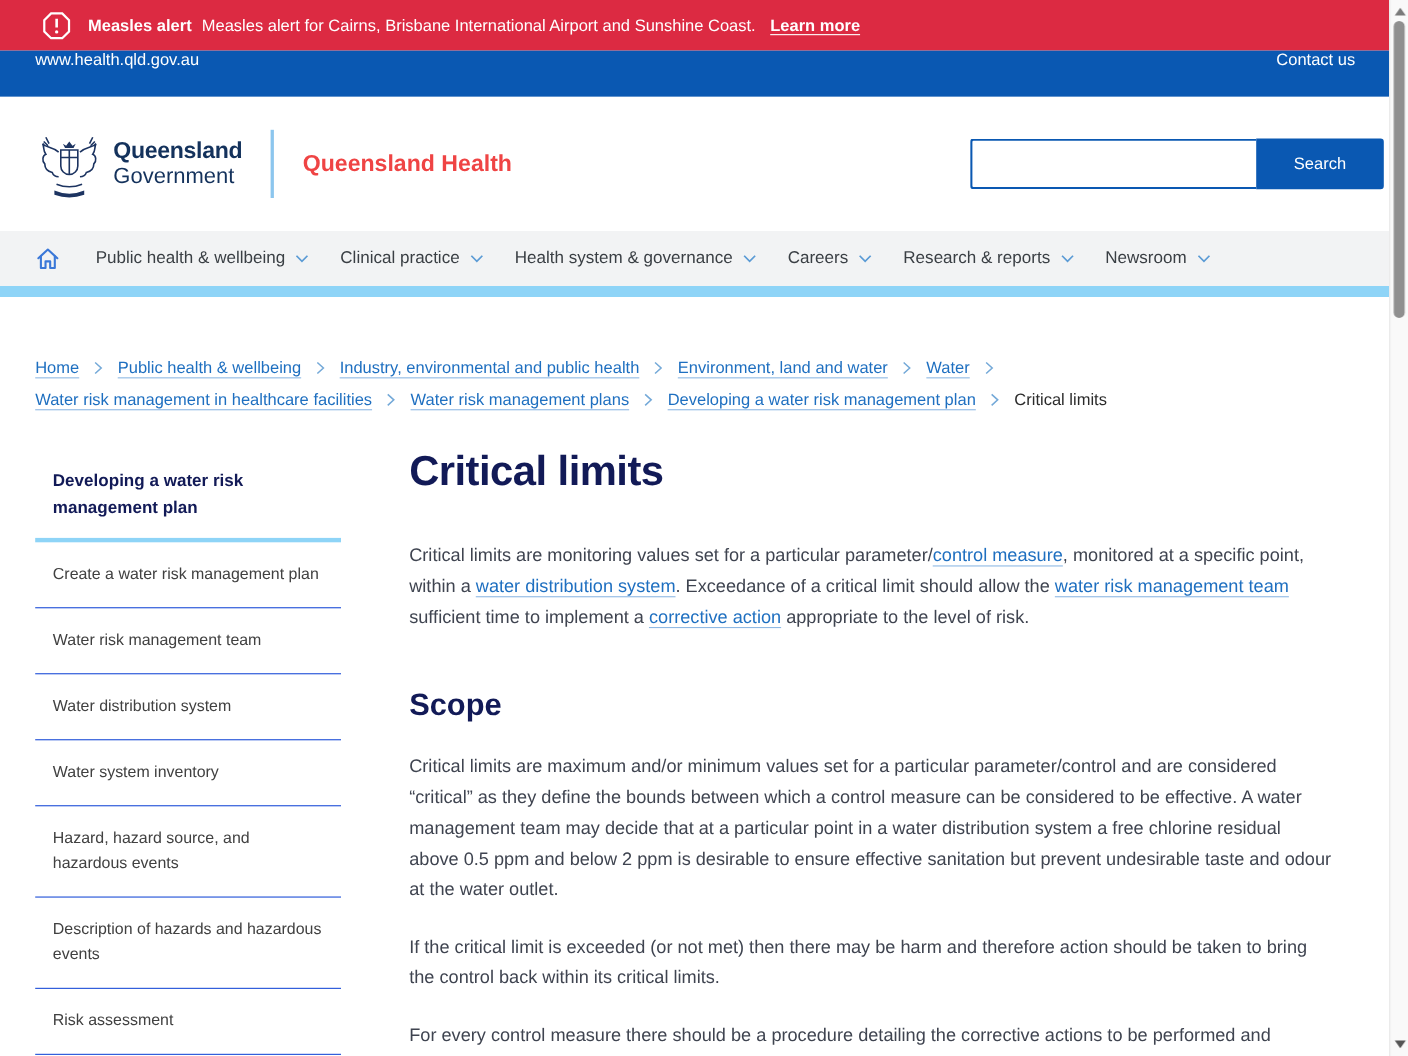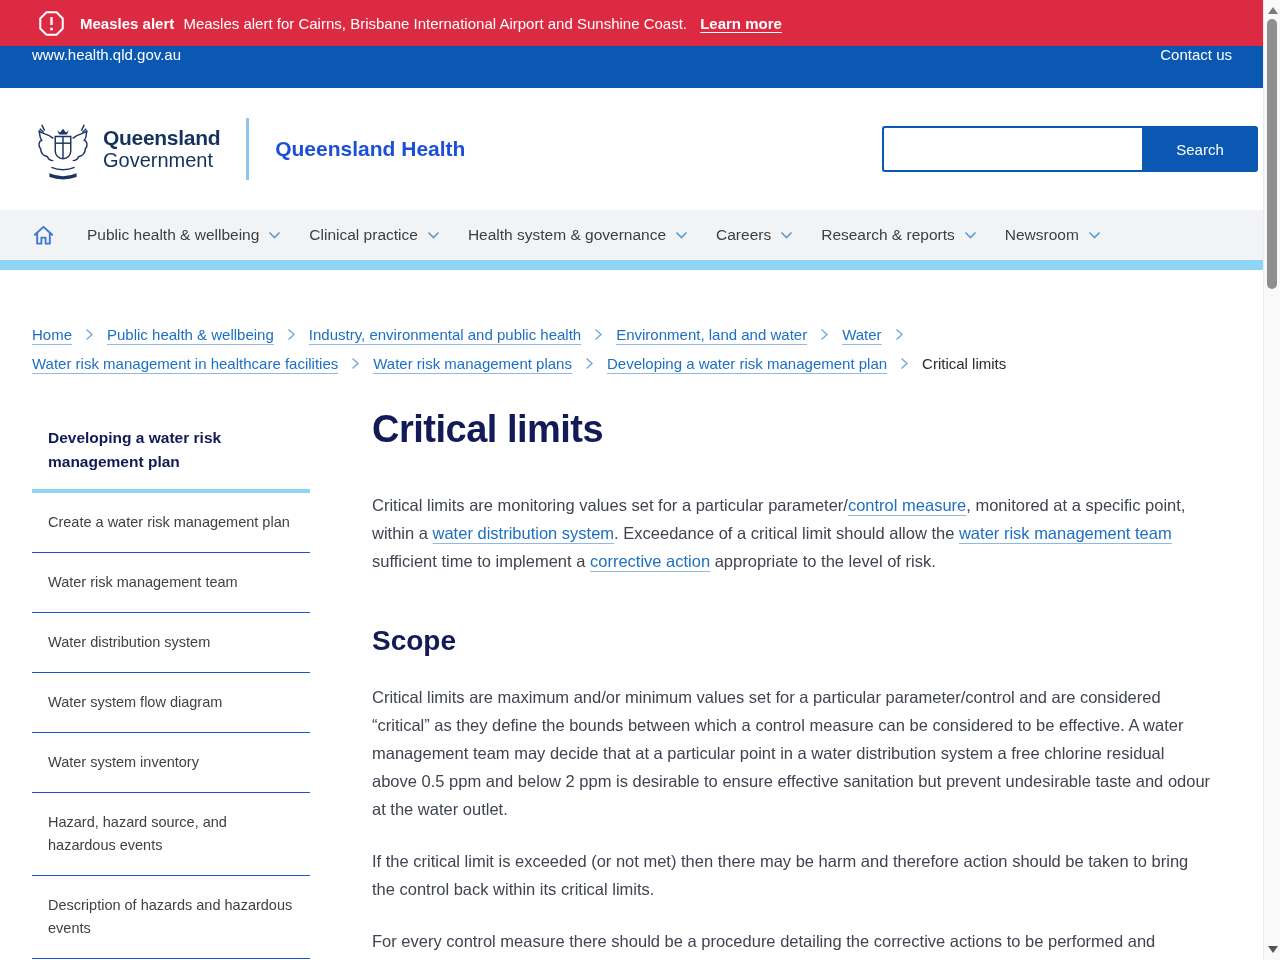--- a/index.html
+++ b/index.html
@@ -31,21 +31,21 @@
   
   .site-header{
     height:122px; background:#fff; display:flex; align-items:center;
     padding:0 22px 0 32px;
   }
   .crest{ display:flex; }
   .gov-text{ display:flex; flex-direction:column; margin-left:9px; color:#14325c; line-height:22px; }
   .gov-line1{ font-size:21px; font-weight:bold; letter-spacing:-0.3px; }
   .gov-line2{ font-size:20px; }
   .header-divider{ width:3px; height:62px; background:#8cc6ee; margin:0 26px; }
-  .site-title{ font-size:21px; font-weight:bold; color:#1d4ed8; text-decoration:none; }
+  .site-title{ font-size:21px; font-weight:bold; color:#ef4444; text-decoration:none; }
   .search-form{ margin-left:auto; display:flex; height:46px; }
   .search-input{
     width:260px; height:46px; border:2px solid #0a58b2; border-right:none;
     border-radius:3px 0 0 3px; font-size:16px; padding:0 12px; outline:none;
     font-family:"Liberation Sans", sans-serif;
   }
   .search-btn{
     width:116px; height:46px; background:#0a58b2; color:#fff; border:none;
     border-radius:0 3px 3px 0; font-size:15px; font-family:"Liberation Sans", sans-serif; cursor:pointer;
   }
@@ -273,23 +273,20 @@
       <li>
           <a>Create a water risk management plan</a>
         </li>
       <li>
           <a>Water risk management team</a>
         </li>
       <li>
           <a>Water distribution system</a>
         </li>
       <li>
-          <a>Water system flow diagram</a>
-        </li>
-      <li>
           <a>Water system inventory</a>
         </li>
       <li>
           <a>Hazard, hazard source, and hazardous events</a>
         </li>
       <li>
           <a>Description of hazards and hazardous events</a>
         </li>
       <li>
           <a>Risk assessment</a>

